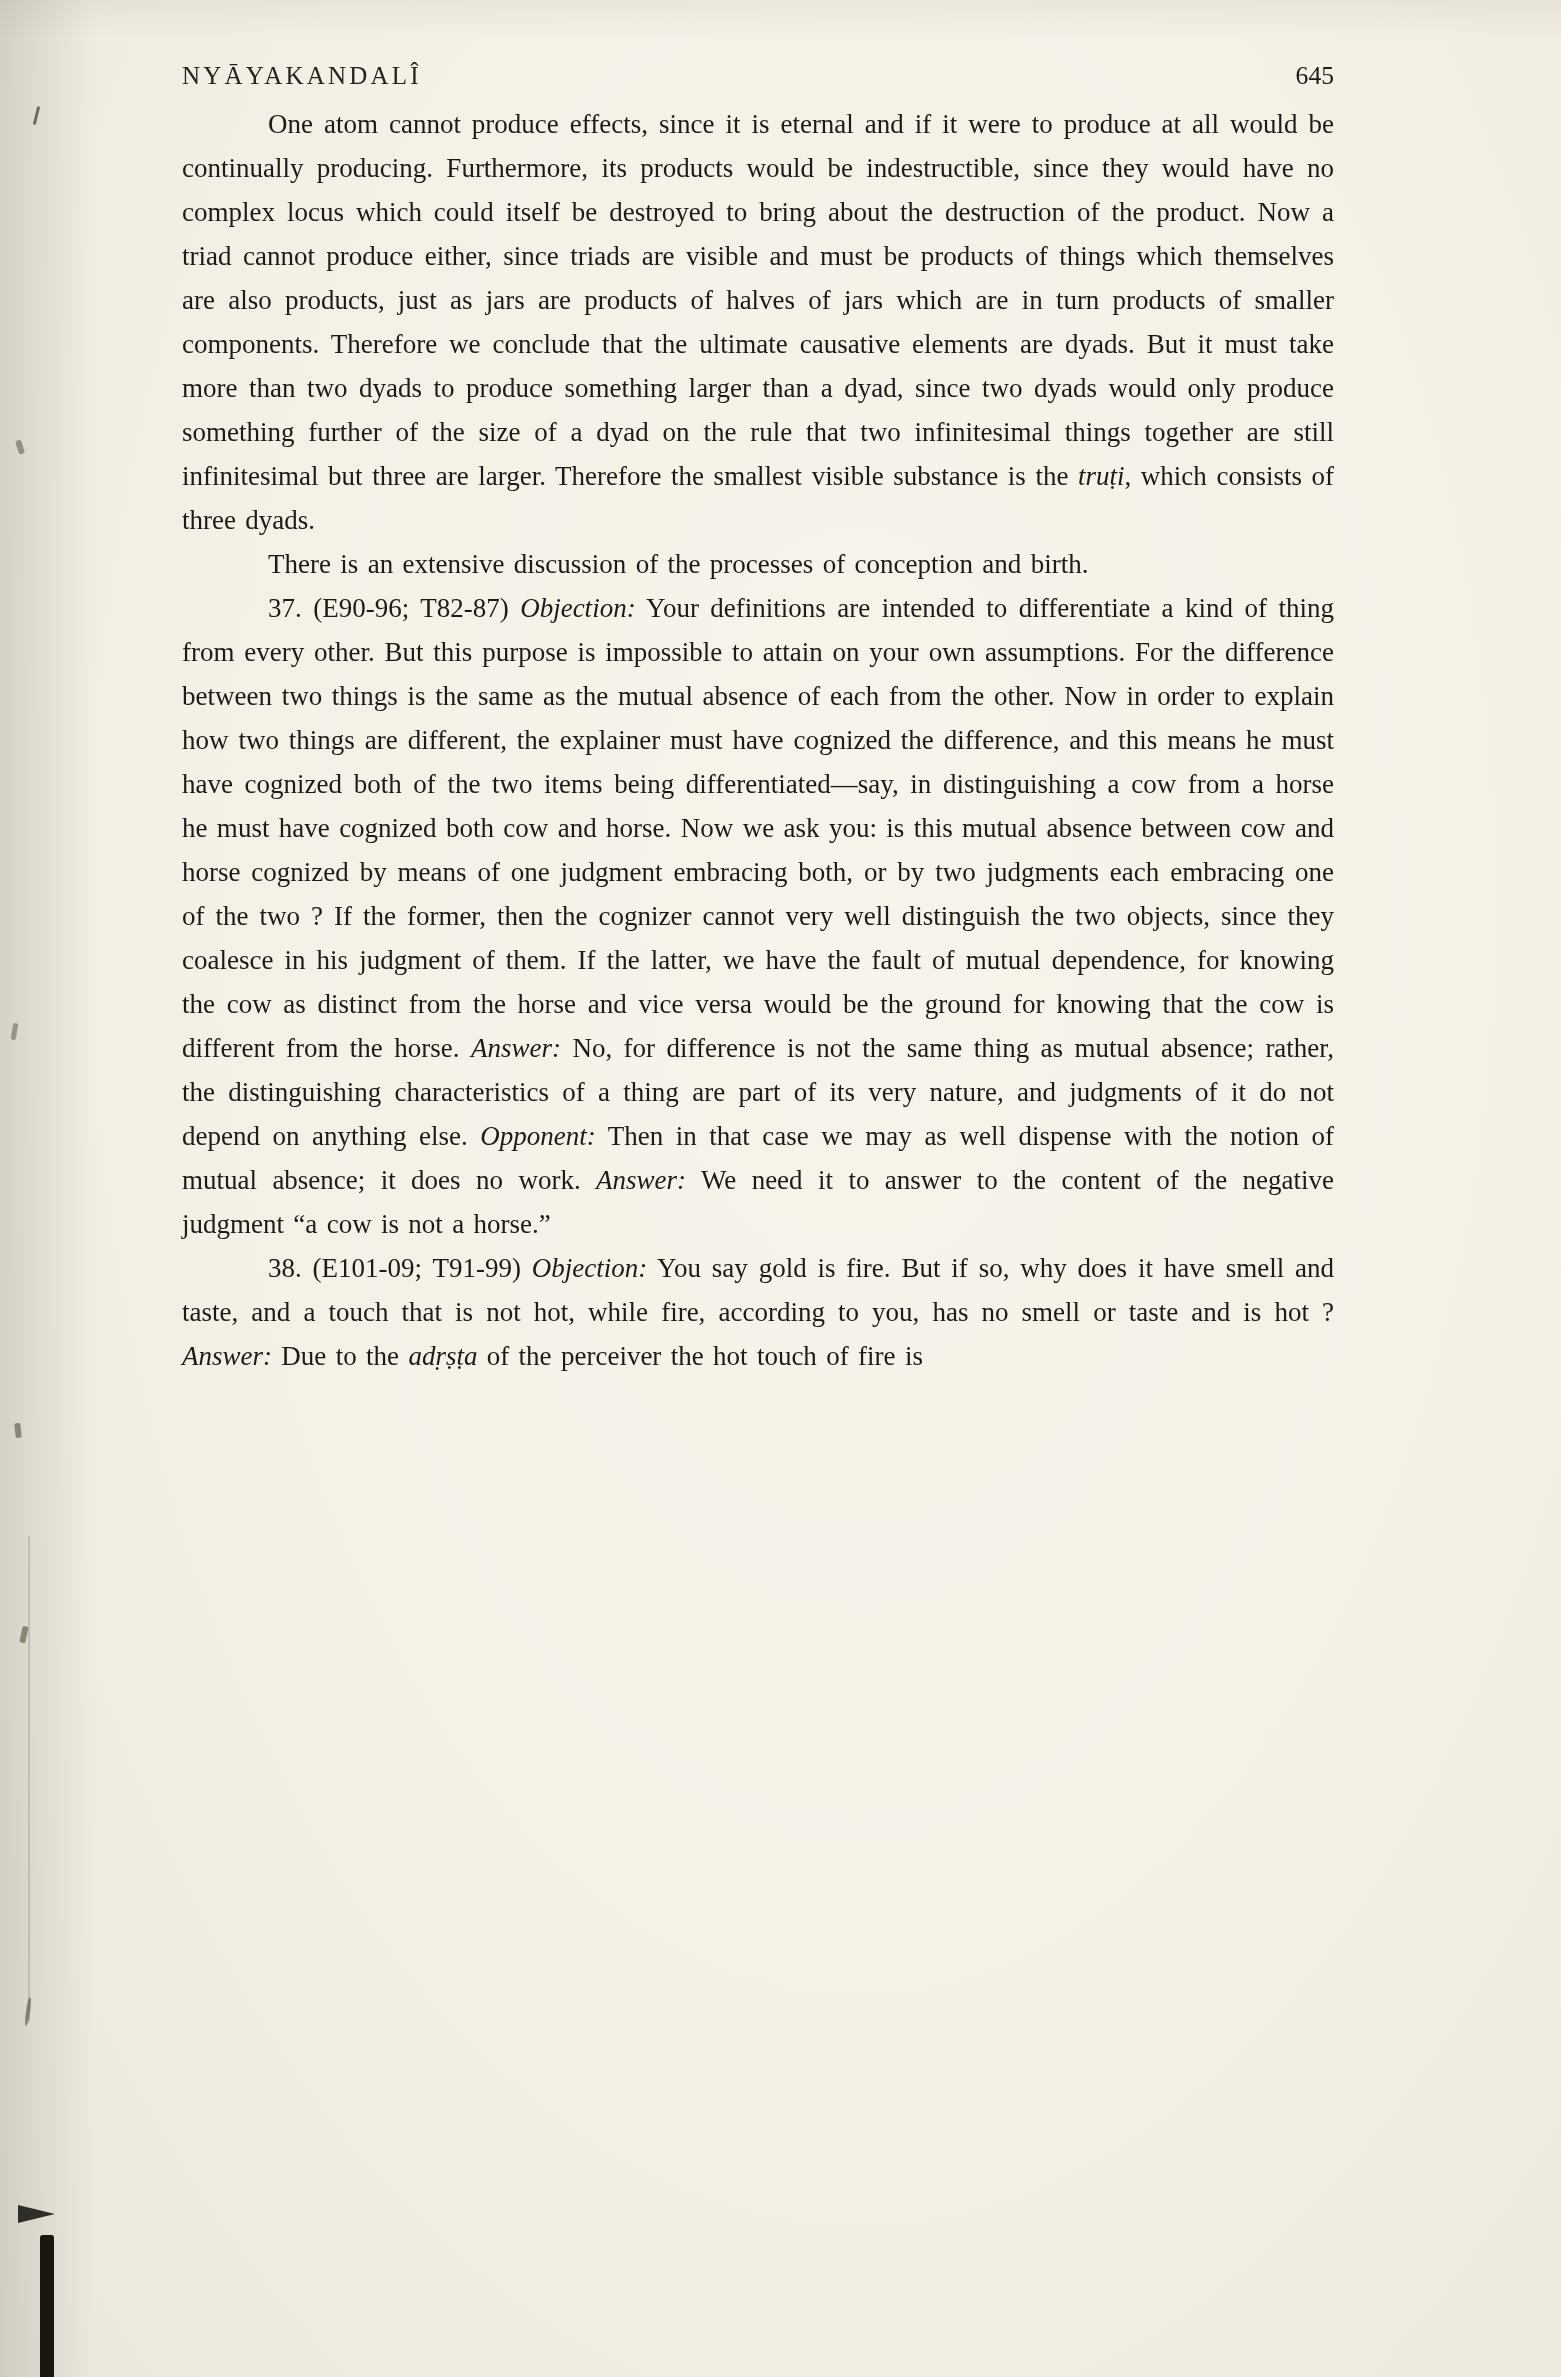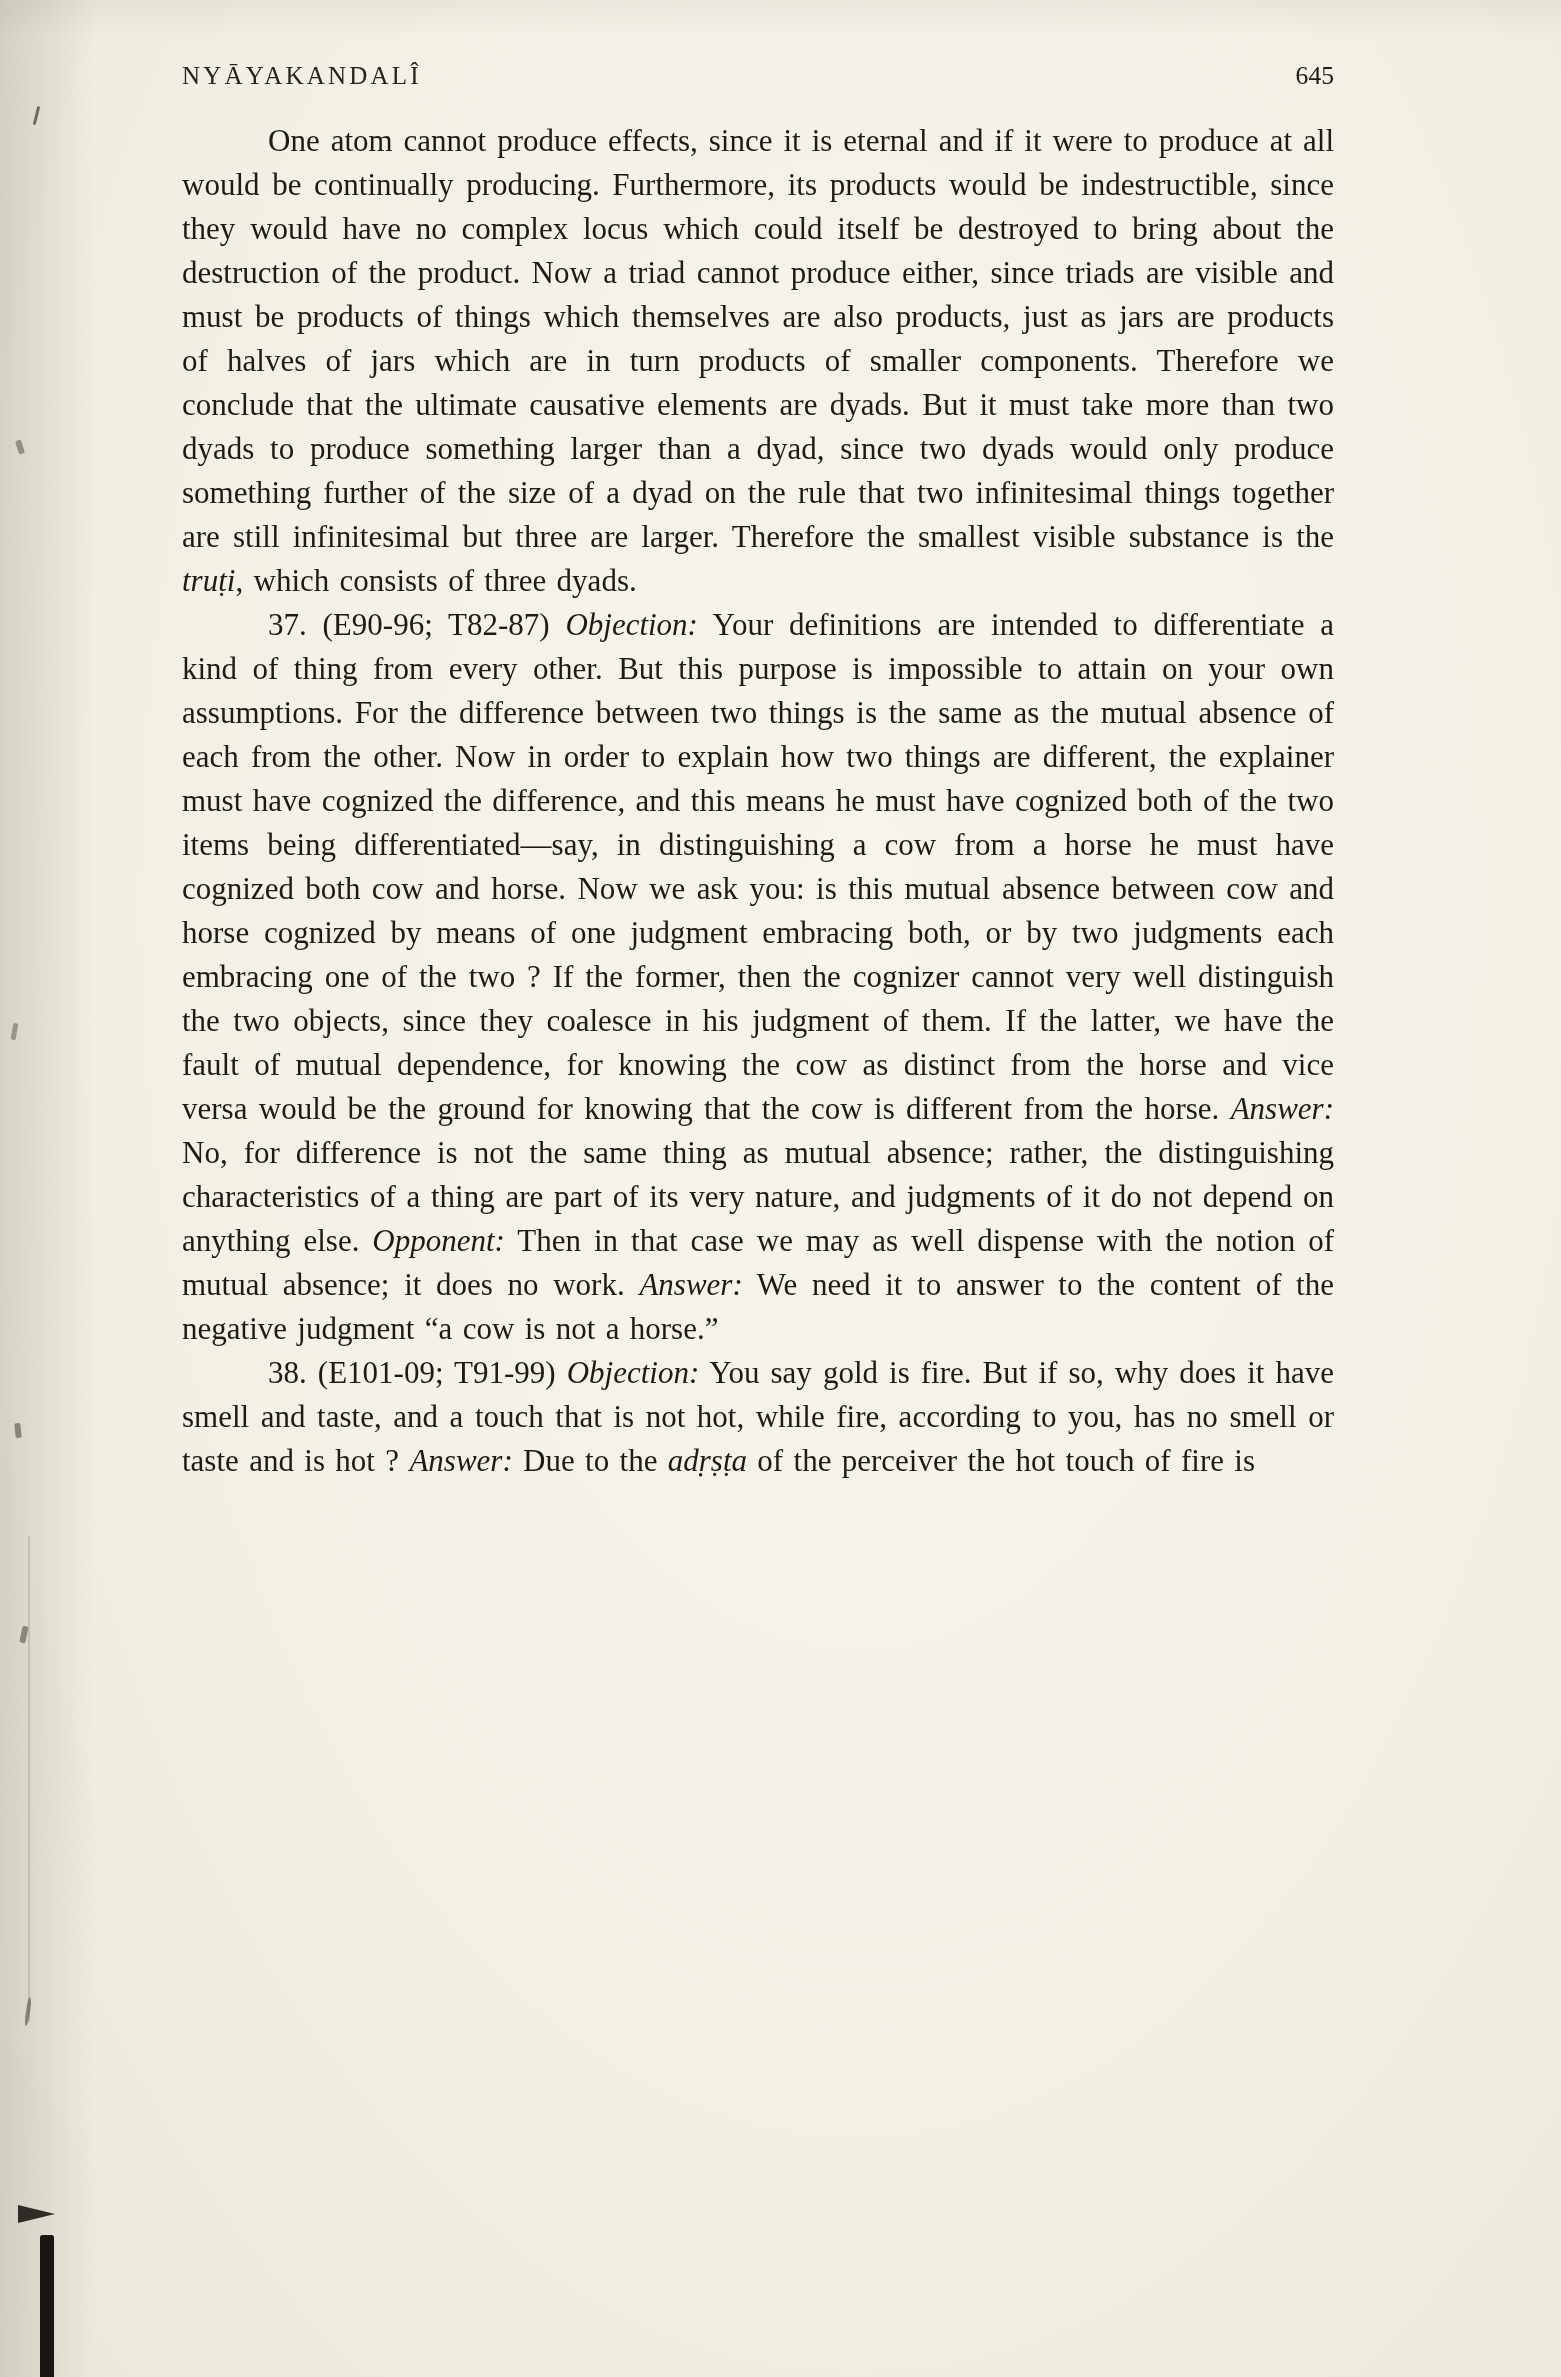--- a/index.html
+++ b/index.html
@@ -44,22 +44,22 @@
     font-size: 25px;
     letter-spacing: 3.2px;
     font-weight: 400;
     color: #26241f;
   }
   .page-number {
     font-size: 25.6px;
     color: #1d1b17;
   }
   .body-text {
-    margin-top: 28px;
-    font-size: 31px;
+    margin-top: 11px;
+    font-size: 27px;
     line-height: 44px;
     text-align: justify;
     word-spacing: 2.6px;
     color: #1d1b17;
   }
   p.para { margin: 0; }
   p.para.indent { text-indent: 86px; }
   .italic { font-style: italic; }
 
   
@@ -111,20 +111,21 @@
   <div class="binding-shadow"></div>
   <div class="top-shadow"></div>
 
   <div class="text-block">
     <div class="header-row">
       <span class="running-title">NYĀYAKANDALÎ</span>
       <span class="page-number">645</span>
     </div>
     <div class="body-text">
         <p class="para indent"><span>One atom cannot produce effects, since it is eternal and if it were to produce at all would be continually producing. Furthermore, its products would be indestructible, since they would have no complex locus which could itself be destroyed to bring about the destruction of the product. Now a triad cannot produce either, since triads are visible and must be products of things which themselves are also products, just as jars are products of halves of jars which are in turn products of smaller components. Therefore we conclude that the ultimate causative elements are dyads. But it must take more than two dyads to produce something larger than a dyad, since two dyads would only produce something further of the size of a dyad on the rule that two infinitesimal things together are still infinitesimal but three are larger. Therefore the smallest visible substance is the </span><span class="italic">truṭi</span><span>, which consists of three dyads.</span></p>
+        <p class="para indent"><span>There is an extensive discussion of the processes of conception and birth.</span></p>
         <p class="para indent"><span>37. (E90-96; T82-87) </span><span class="italic">Objection:</span><span> Your definitions are intended to differentiate a kind of thing from every other. But this purpose is impossible to attain on your own assumptions. For the difference between two things is the same as the mutual absence of each from the other. Now in order to explain how two things are different, the explainer must have cognized the difference, and this means he must have cognized both of the two items being differentiated—say, in distinguishing a cow from a horse he must have cognized both cow and horse. Now we ask you: is this mutual absence between cow and horse cognized by means of one judgment embracing both, or by two judgments each embracing one of the two ? If the former, then the cognizer cannot very well distinguish the two objects, since they coalesce in his judgment of them. If the latter, we have the fault of mutual dependence, for knowing the cow as distinct from the horse and vice versa would be the ground for knowing that the cow is different from the horse. </span><span class="italic">Answer:</span><span> No, for difference is not the same thing as mutual absence; rather, the distinguishing characteristics of a thing are part of its very nature, and judgments of it do not depend on anything else. </span><span class="italic">Opponent:</span><span> Then in that case we may as well dispense with the notion of mutual absence; it does no work. </span><span class="italic">Answer:</span><span> We need it to answer to the content of the negative judgment “a cow is not a horse.”</span></p>
         <p class="para indent"><span>38. (E101-09; T91-99) </span><span class="italic">Objection:</span><span> You say gold is fire. But if so, why does it have smell and taste, and a touch that is not hot, while fire, according to you, has no smell or taste and is hot ? </span><span class="italic">Answer:</span><span> Due to the </span><span class="italic">adṛṣṭa</span><span> of the perceiver the hot touch of fire is</span></p>
       </div>
   </div>
 
   <div class="artifact mark-f"></div>
   <div class="artifact mark-1"></div>
   <div class="artifact mark-2"></div>
   <div class="artifact mark-3"></div>
   <div class="artifact mark-4"></div>

